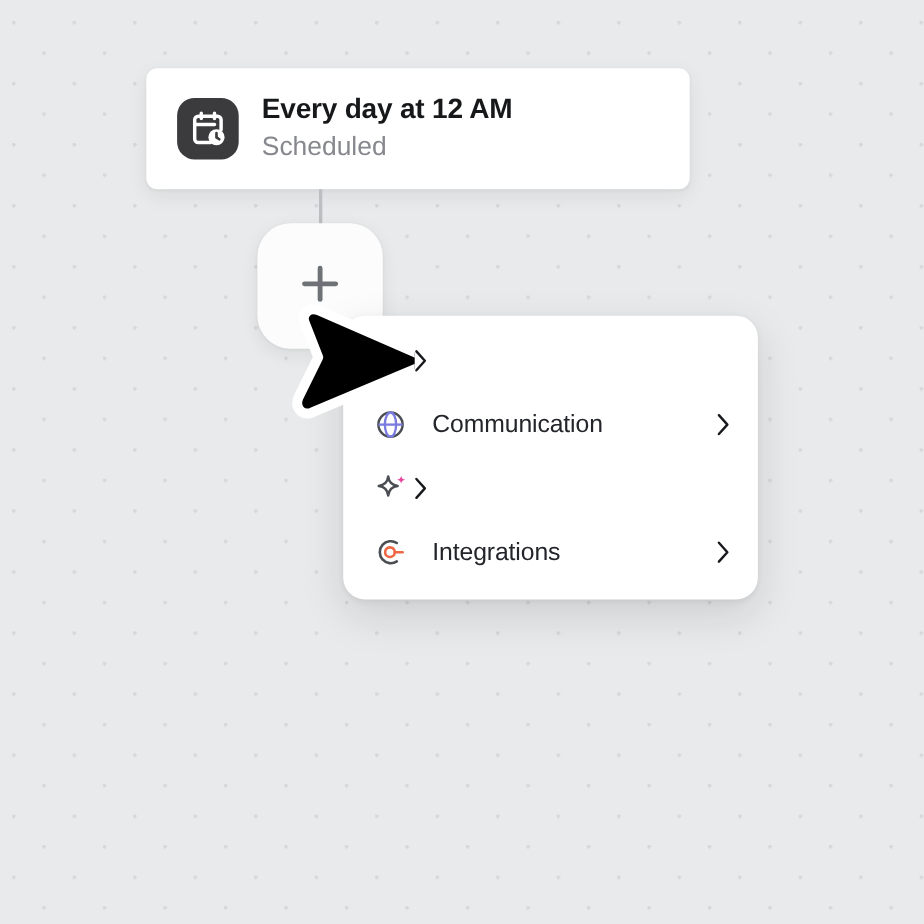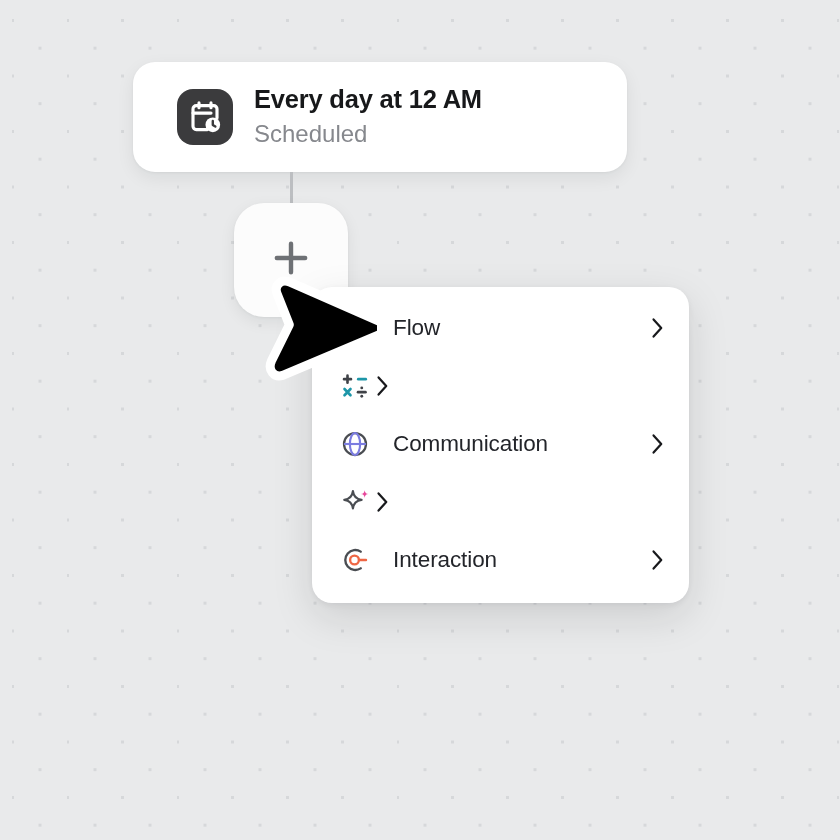--- a/index.html
+++ b/index.html
@@ -27,25 +27,25 @@
   }
 
   
   .node-card {
     position: absolute;
     left: 133px;
     top: 62px;
     width: 494px;
     height: 110px;
     background: #ffffff;
-    border-radius: 22px;
+    border-radius: 10px;
     box-shadow: 0 6px 18px rgba(20,22,26,.07), 0 1px 3px rgba(20,22,26,.05);
     display: flex;
     align-items: center;
-    padding-left: 44px;
+    padding-left: 28px;
     box-sizing: border-box;
   }
   .node-icon {
     width: 56px;
     height: 56px;
     border-radius: 16px;
     background: #3b3b3d;
     flex: 0 0 auto;
     display: flex;
     align-items: center;
@@ -177,34 +177,20 @@
   <div class="plus-btn">
     <span>
       <svg width="46" height="46" viewBox="0 0 24 24">
         <path d="M12 4.6v14.8M4.6 12h14.8" stroke="#6e7175" stroke-width="2.3" stroke-linecap="round"></path>
       </svg>
     </span>
   </div>
 
   <div class="menu">
 
-    <div class="menu-item">
-      <span class="menu-icon">
-        <svg width="30" height="30" viewBox="0 0 24 24" fill="none">
-          <path d="M4.4 9.6V6.1a1.7 1.7 0 0 1 1.7-1.7h3.5" stroke="#5d6065" stroke-width="1.9" stroke-linecap="round"></path>
-          <rect x="12.6" y="12.6" width="7.6" height="7.6" rx="1.7" stroke="#aeb1b5" stroke-width="1.8"></rect>
-        </svg>
-      </span>
-      <span class="menu-label">Flow</span>
-      <span class="menu-chev">
-        <svg width="15" height="22" viewBox="0 0 12 20" fill="none">
-          <path d="M2.4 2.2L9.4 10l-7 7.8" stroke="#18191c" stroke-width="2" stroke-linecap="round" stroke-linejoin="round"></path>
-        </svg>
-      </span>
-    </div>
 
 
 
     <div class="menu-item">
       <span class="menu-icon">
         <svg width="30" height="30" viewBox="0 0 24 24" fill="none">
           <path d="M3.2 6.5h5.6M6 3.7v5.6" stroke="#3f4247" stroke-width="2.1" stroke-linecap="round"></path>
           <path d="M14.6 6.5h6" stroke="#1d96a8" stroke-width="2.1" stroke-linecap="round"></path>
           <path d="M3.6 14.4l4.8 5M8.4 14.4l-4.8 5" stroke="#1d96a8" stroke-width="2.1" stroke-linecap="round"></path>
           <path d="M14.4 16.9h6" stroke="#3f4247" stroke-width="2.1" stroke-linecap="round"></path>
@@ -250,21 +236,21 @@
     </div>
 
     <div class="menu-item">
       <span class="menu-icon">
         <svg width="30" height="30" viewBox="0 0 24 24" fill="none">
           <path d="M16.6 5.3a8 8 0 1 0 0 13.4" stroke="#4a4d52" stroke-width="1.9" stroke-linecap="round"></path>
           <circle cx="11.6" cy="12" r="3.5" stroke="#ee6644" stroke-width="1.9"></circle>
           <path d="M15.3 12h5.5" stroke="#ee6644" stroke-width="1.9" stroke-linecap="round"></path>
         </svg>
       </span>
-      <span class="menu-label">Interaction</span>
+      <span class="menu-label">Integrations</span>
       <span class="menu-chev">
         <svg width="15" height="22" viewBox="0 0 12 20" fill="none">
           <path d="M2.4 2.2L9.4 10l-7 7.8" stroke="#18191c" stroke-width="2" stroke-linecap="round" stroke-linejoin="round"></path>
         </svg>
       </span>
     </div>
 
   </div>
 
   <div class="cursor">

